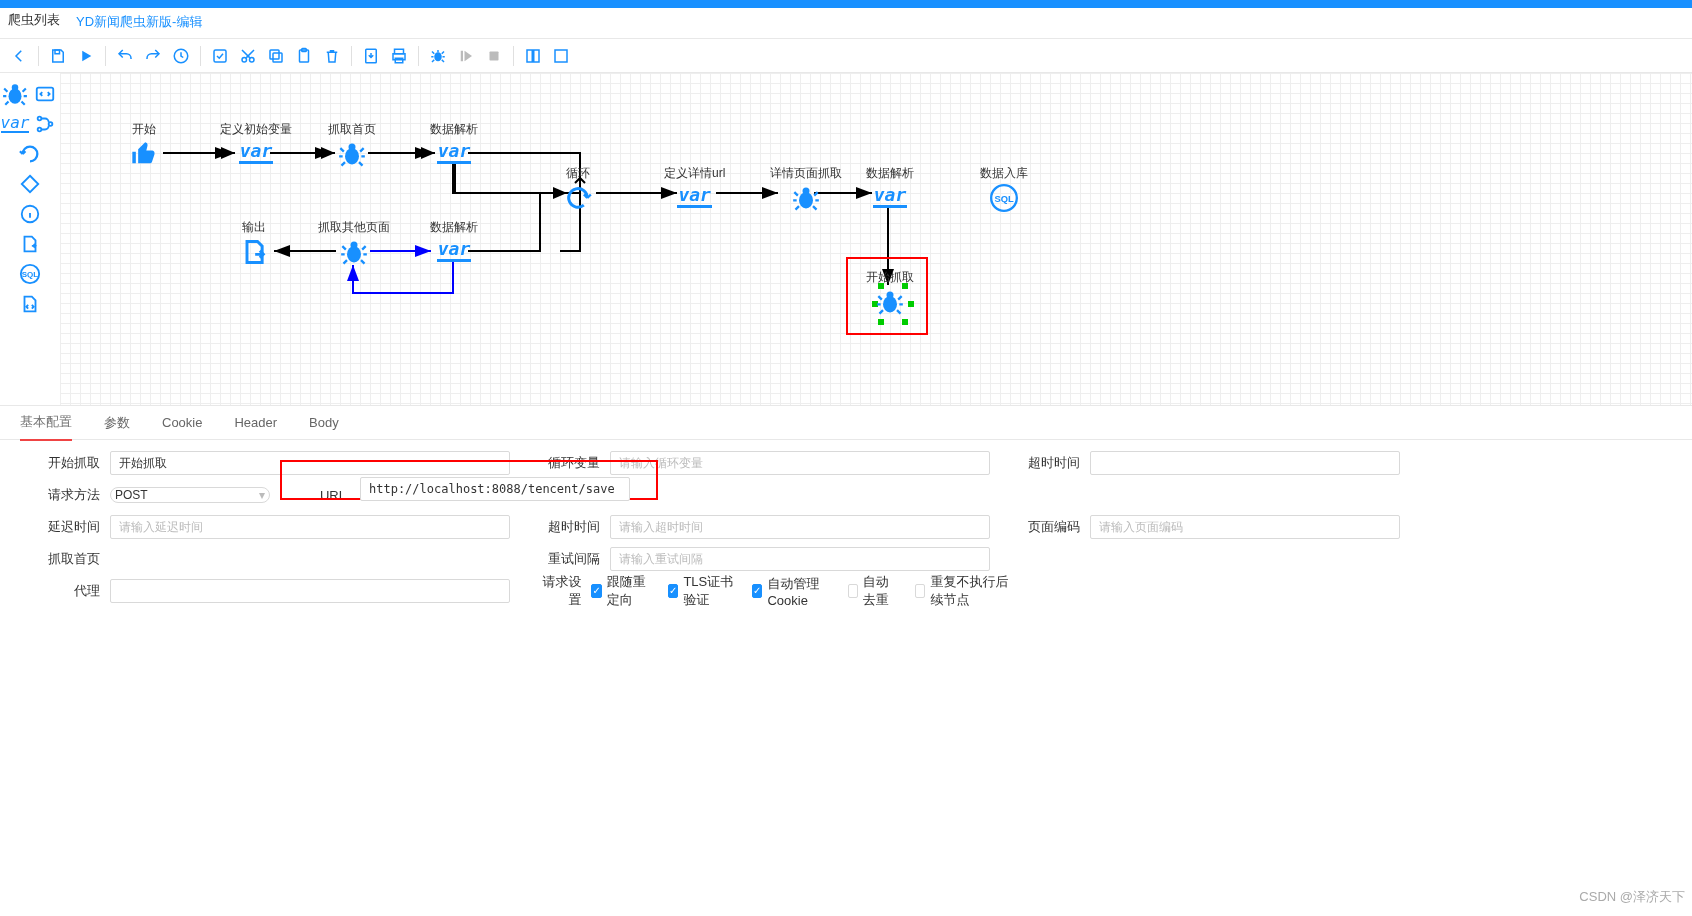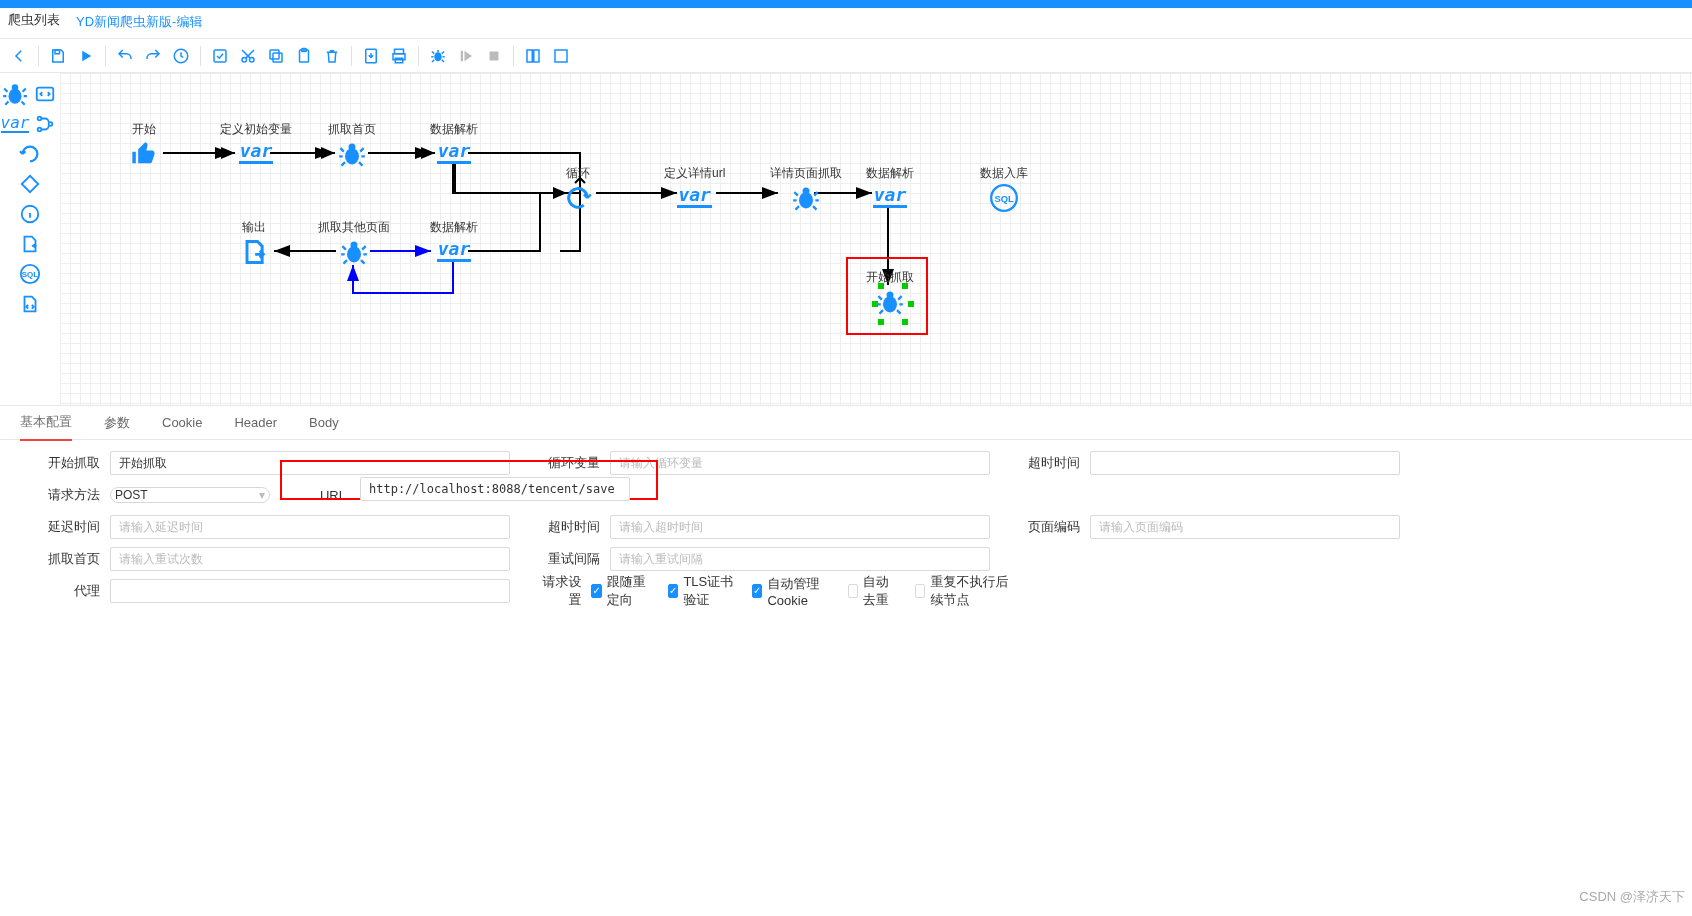--- a/index.html
+++ b/index.html
@@ -449,21 +449,20 @@
           </div>
           <div style="width:44px"></div>
           <div class="fld-label" style="width:40px;text-align:right;padding-right:8px;">URL</div>
         </div>
         <div class="form-row">
           <div class="fld-label">延迟时间</div>
           <input class="fld-input" style="width: 400px;" placeholder="请输入延迟时间">
         </div>
         <div class="form-row">
           <div class="fld-label">抓取首页</div>
-          <input class="fld-input" style="width: 400px;" placeholder="请输入重试次数">
         </div>
         <div class="form-row">
           <div class="fld-label">代理</div>
           <input class="fld-input" style="width: 400px;">
         </div>
       </div>
 
       <div style="width:480px; position:relative;">
         <div class="form-row">
           <div class="fld-label" style="width:80px">循环变量</div>

